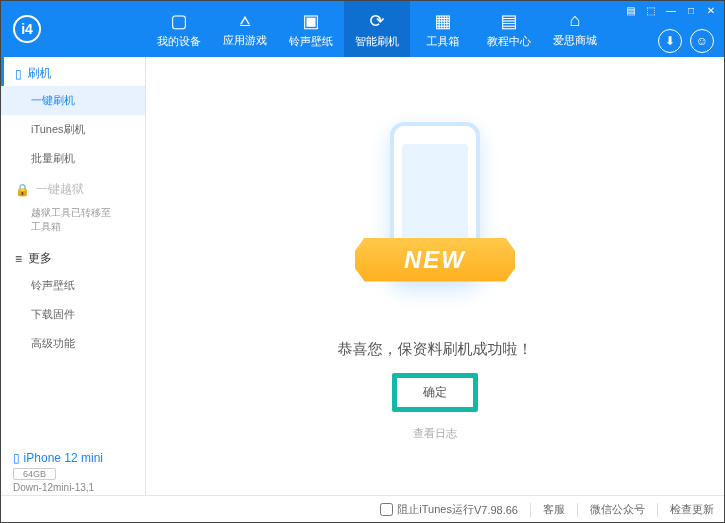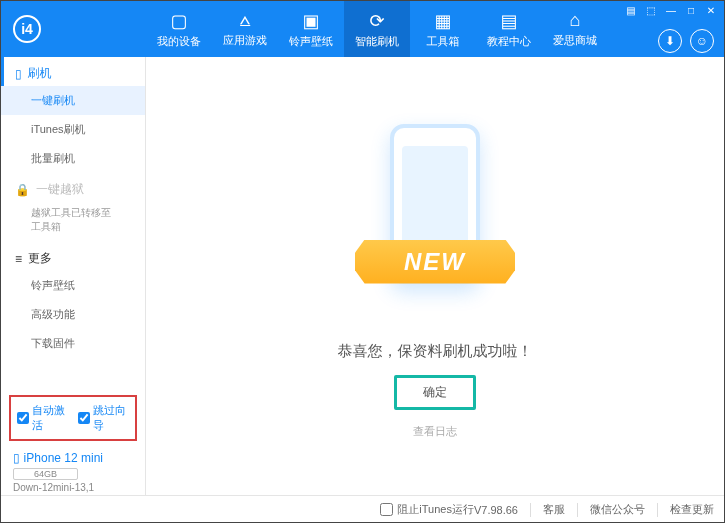--- a/index.html
+++ b/index.html
@@ -26,32 +26,32 @@
 .side-section { padding: 8px 10px 4px 14px; display: flex; align-items: center; gap: 6px; color: #333; }
 .side-section.flash { color: #1587f5; border-left: 3px solid #1587f5; padding-left: 11px; }
 .side-sub { padding: 7px 10px 7px 30px; cursor: pointer; color: #666; font-size: 11px; }
 .side-sub.active { background: #e8f2ff; color: #1587f5; }
 .notice { font-size: 10px; color: #999; padding: 4px 10px 8px 30px; line-height: 1.4; }
 .checks { border: 2px solid #d84040; margin: 6px 8px; padding: 6px 6px; display: flex; gap: 10px; font-size: 11px; }
 .chk { display: flex; align-items: center; gap: 3px; color: #1587f5; }
 .chk input { accent-color: #1587f5; width: 12px; height: 12px; }
 .device { padding: 4px 10px 2px 12px; }
 .device-name { color: #1587f5; font-size: 12px; font-weight: 500; display: flex; align-items: center; gap: 4px; }
-.device-badge { display: inline-block; border: 1px solid #ccc; border-radius: 2px; font-size: 9px; color: #888; padding: 0 20px; margin-top: 3px; }
+.device-badge { display: inline-block; border: 1px solid #ccc; border-radius: 2px; font-size: 9px; color: #888; padding: 0 9px; margin-top: 3px; }
 .device-meta { font-size: 10px; color: #888; margin-top: 2px; }
 
 .main { flex: 1; position: relative; display: flex; flex-direction: column; align-items: center; justify-content: center; }
 .phone-illus { width: 150px; height: 210px; position: relative; }
 .phone-body { position: absolute; left: 30px; top: 10px; width: 90px; height: 160px; border-radius: 14px; background: #fff; border: 4px solid #d0e8ff; box-shadow: 0 8px 20px rgba(21,135,245,.2); }
 .phone-screen { position: absolute; left: 8px; top: 18px; right: 8px; bottom: 22px; background: #e8f4ff; border-radius: 4px; }
 .phone-home { position: absolute; bottom: 6px; left: 50%; transform: translateX(-50%); width: 10px; height: 10px; border: 2px solid #d0e8ff; border-radius: 50%; }
 .new-ribbon { position: absolute; left: -5px; bottom: 40px; width: 160px; height: 44px; background: linear-gradient(#ffc94a,#ffb020); display: flex; align-items: center; justify-content: center; color: #fff; font-weight: 900; font-size: 24px; letter-spacing: 2px; font-style: italic; clip-path: polygon(0 30%, 6% 0, 94% 0, 100% 30%, 100% 70%, 94% 100%, 6% 100%, 0 70%); }
 .new-ribbon::before, .new-ribbon::after { content:""; position:absolute; bottom:-8px; border:6px solid transparent; }
 .success-msg { margin-top: 18px; font-size: 15px; color: #555; }
-.ok-btn { margin-top: 14px; padding: 6px 26px; border: 3px solid #14b8a6; background: #fff; color: #555; font-size: 12px; cursor: pointer; border-radius: 2px; }
+.ok-btn { margin-top: 14px; padding: 6px 26px; border: 5px solid #14b8a6; background: #fff; color: #555; font-size: 12px; cursor: pointer; border-radius: 2px; }
 .log-link { margin-top: 14px; font-size: 11px; color: #aaa; cursor: pointer; }
 
 .footer { height: 28px; border-top: 1px solid #e5e5e5; display: flex; align-items: center; padding: 0 10px; font-size: 11px; color: #666; justify-content: flex-end; }
 .footer-left { display: flex; align-items: center; gap: 4px; }
 .footer-right { display: flex; align-items: center; gap: 12px; }
 .divider { width: 1px; height: 14px; background: #ddd; }
 </style>
 </head>
 <body>
 
@@ -115,33 +115,23 @@
       <span>🔒</span>
         <span>一键越狱</span>
     </div>
     <div class="notice" style="white-space:pre-line">越狱工具已转移至
 工具箱</div>
     <div class="side-section">
       <span>≡</span>
         <span>更多</span>
     </div>
     <div class="side-sub">铃声壁纸</div>
+    <div class="side-sub">下载固件</div>
     <div class="side-sub">高级功能</div>
-    <div class="side-sub">下载固件</div>
     <div style="flex:1"></div>
-    <div class="checks">
-      <label class="chk">
-          <input type="checkbox" checked="" style="">
-          <span>自动激活</span>
-        </label>
-      <label class="chk">
-          <input type="checkbox" checked="" style="">
-          <span>跳过向导</span>
-        </label>
-    </div>
     <div class="device">
       <div class="device-name">
           <span>▯</span>
           <span>iPhone 12 mini</span>
         </div>
       <span class="device-badge">64GB</span>
       <div class="device-meta">Down-12mini-13,1</div>
     </div>
   </div>
 

